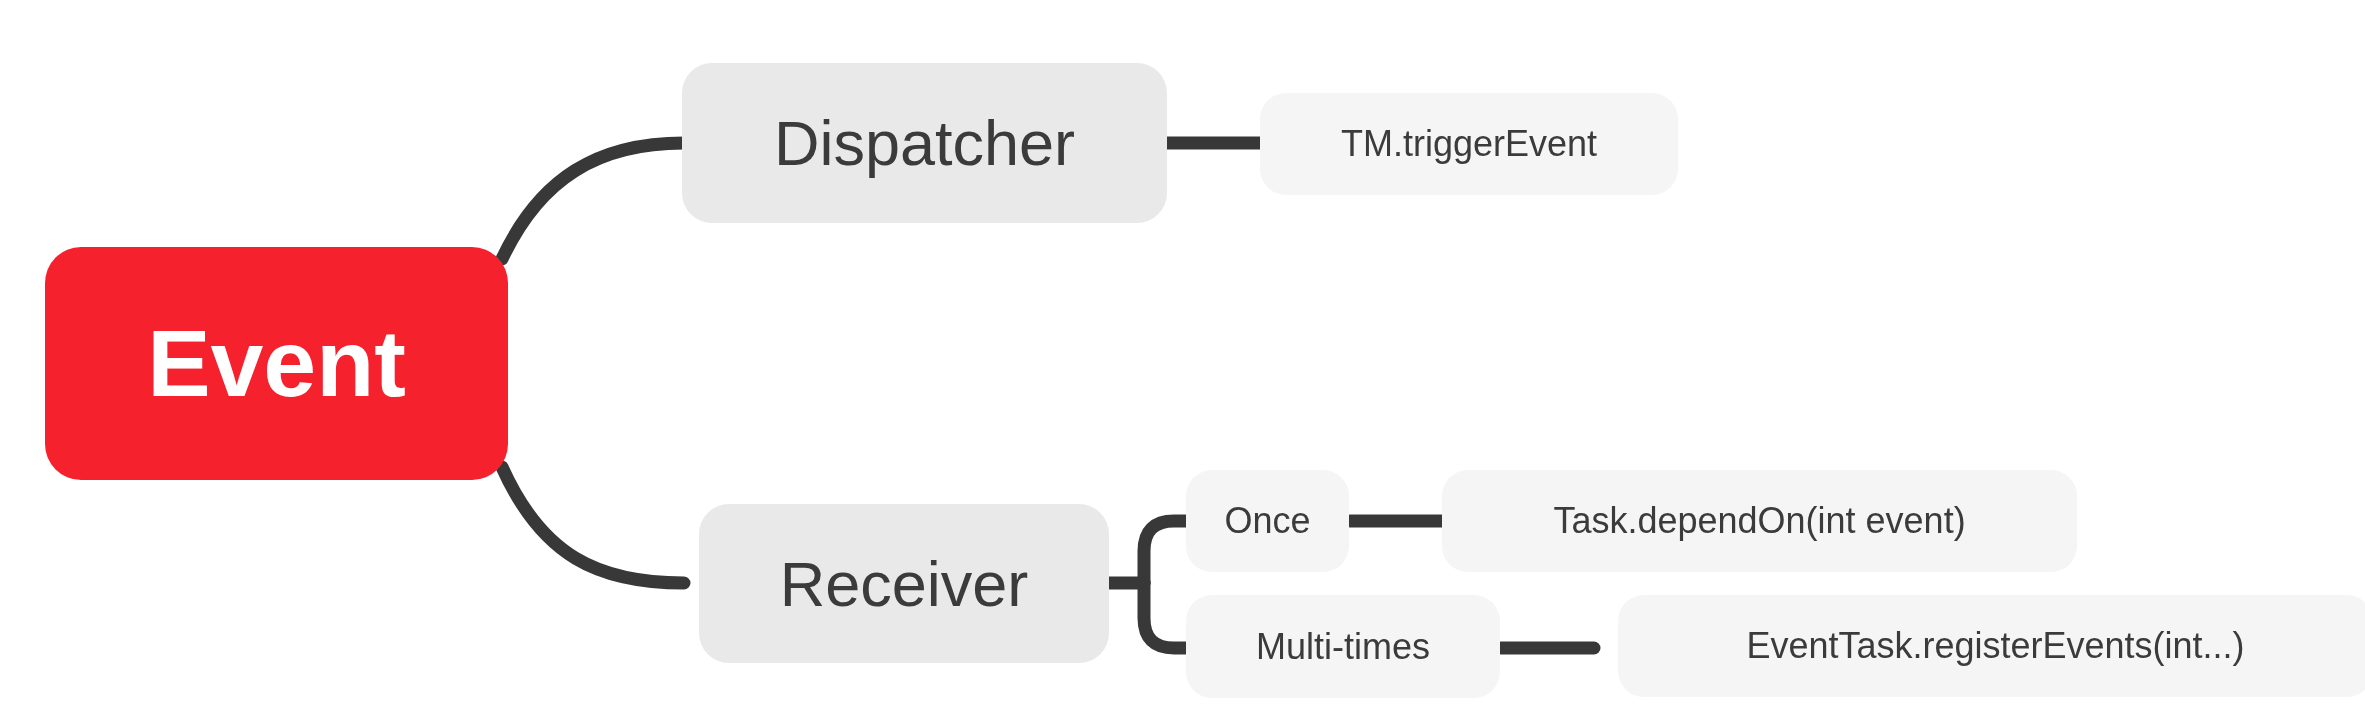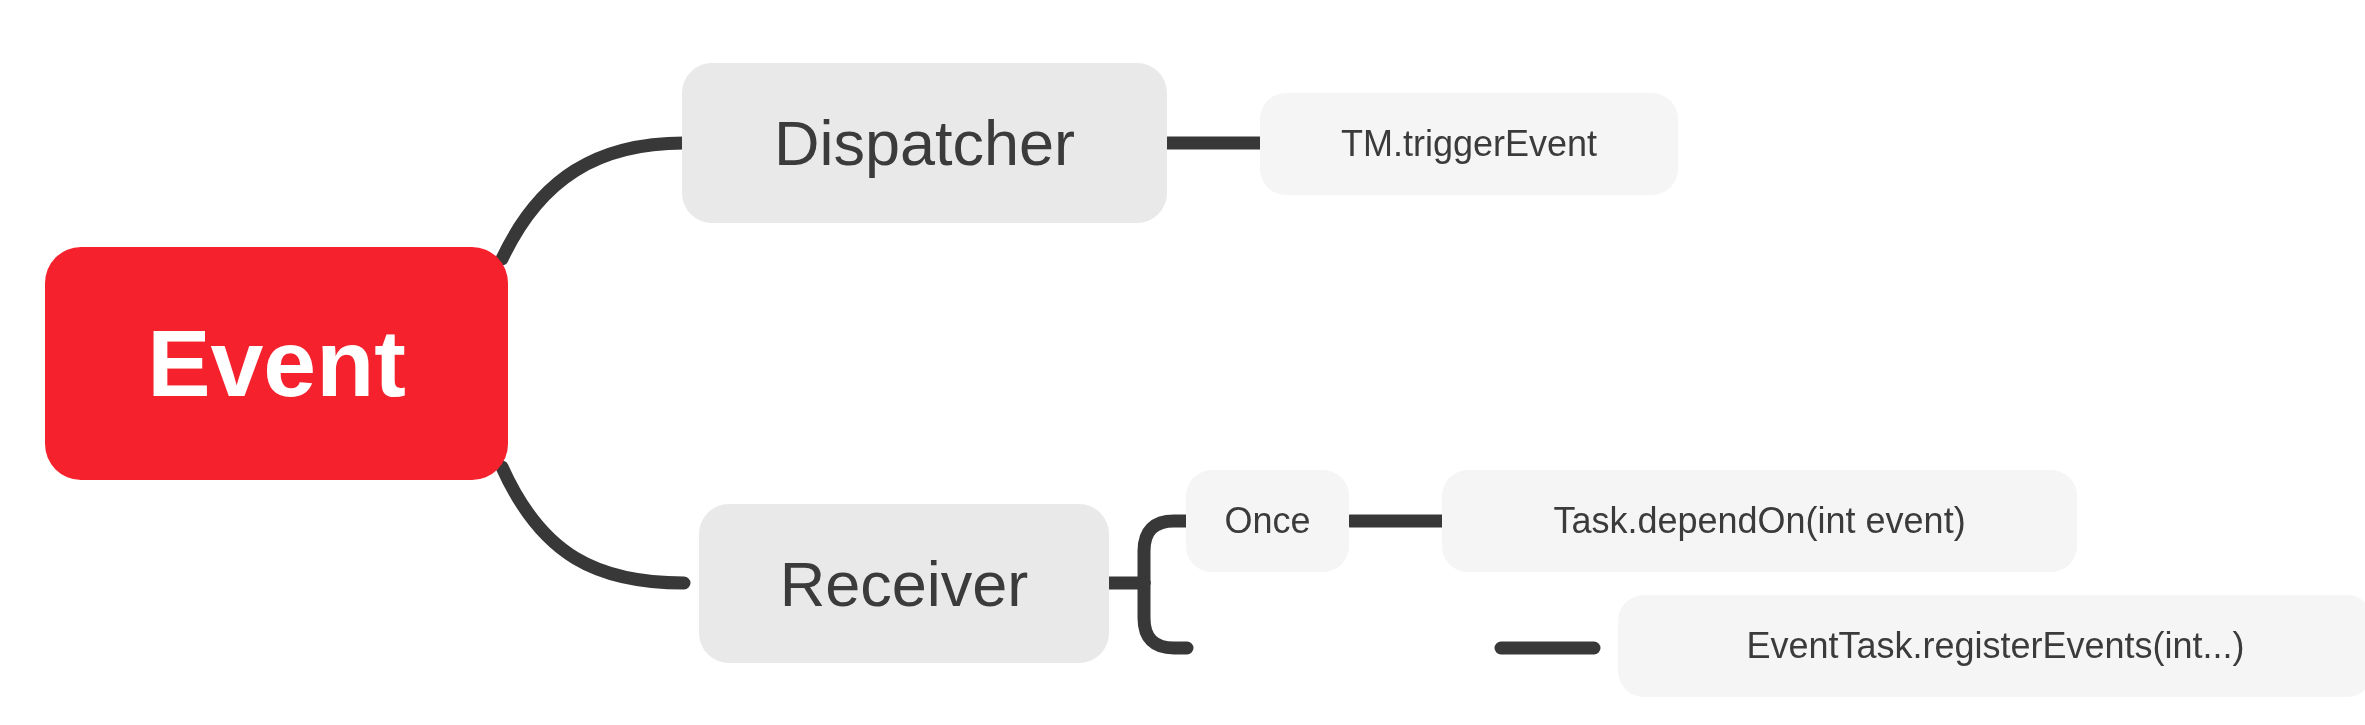--- a/index.html
+++ b/index.html
@@ -63,16 +63,17 @@
   <div id="n-dispatcher" class="node node-branch">Dispatcher</div>
 
   <div id="n-tm" class="node node-leaf">TM.triggerEvent</div>
 
   <div id="n-receiver" class="node node-branch">Receiver</div>
 
   <div id="n-task" class="node node-leaf">Task.dependOn(int event)</div>
 
   <div id="n-once" class="node node-leaf">Once</div>
 
+  <div id="n-multi" class="node node-leaf">Multi-times</div>
 
   <div id="n-eventtask" class="node node-leaf">EventTask.registerEvents(int...)</div>
 
 </div>
 
 </body></html>

